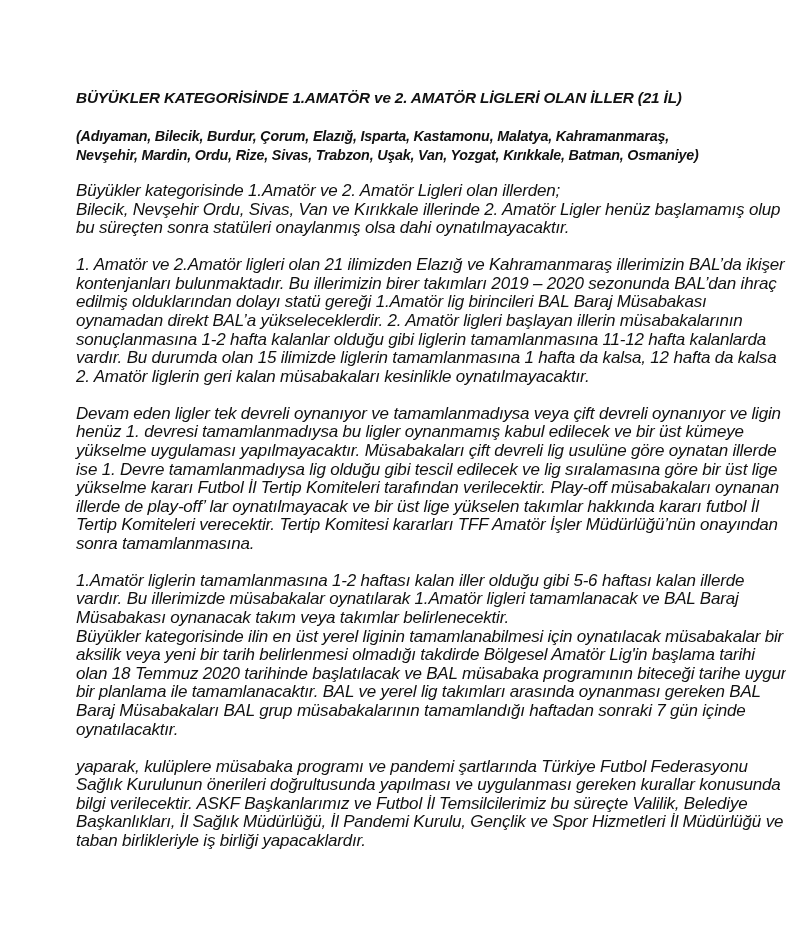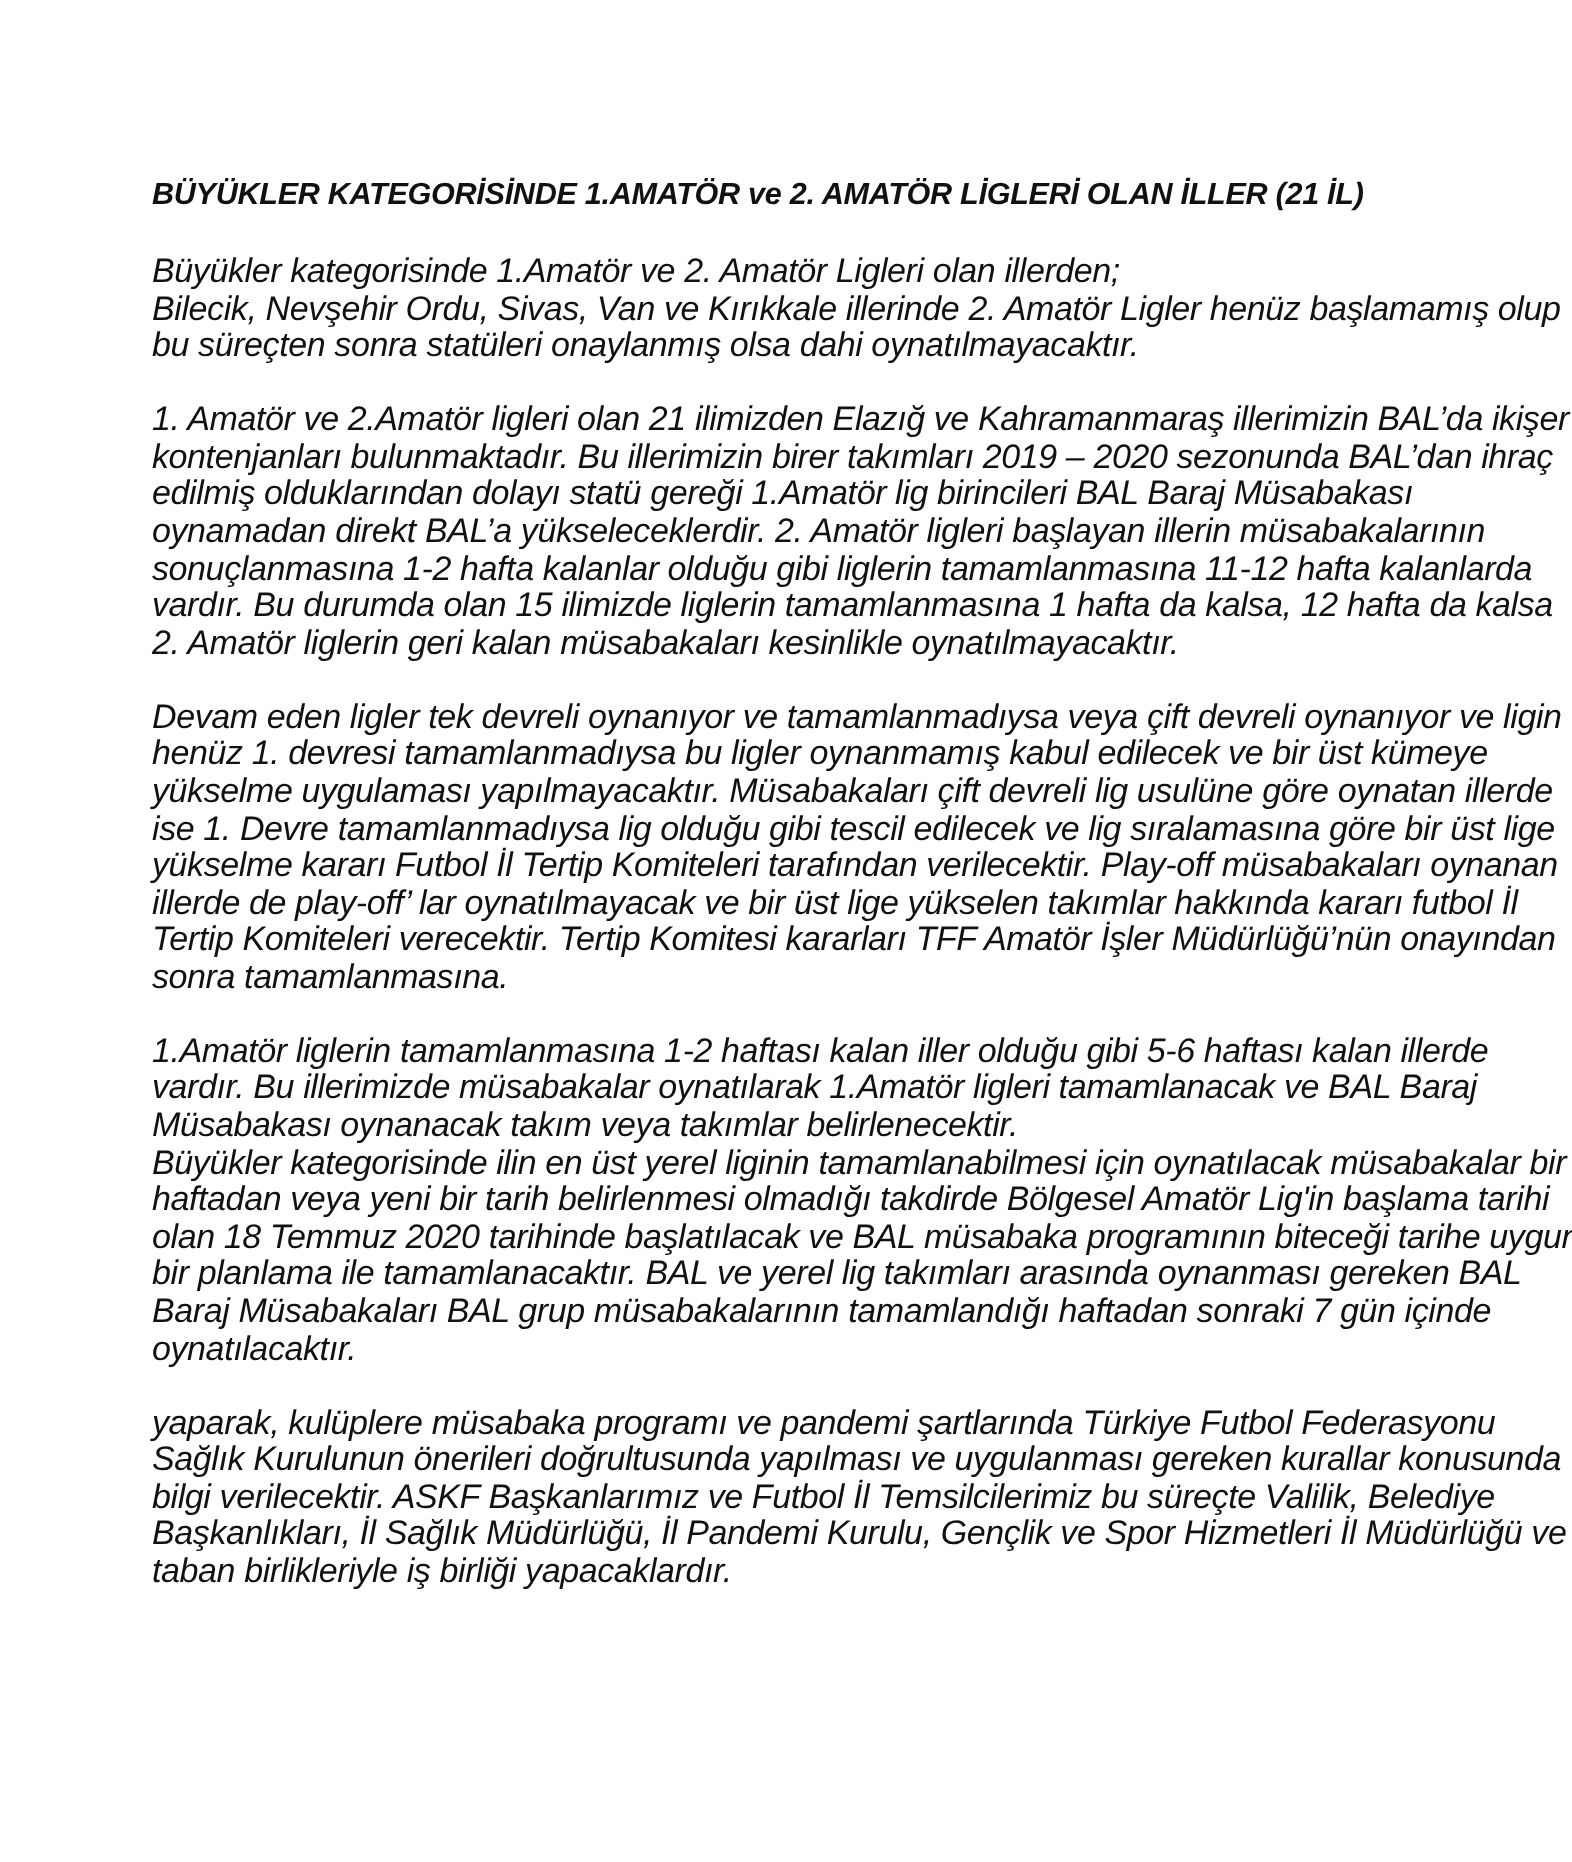--- a/index.html
+++ b/index.html
@@ -11,20 +11,22 @@
   .para { font-size: 17px; line-height: 18.6px; margin: 0 0 18.4px 0; letter-spacing: -0.2px; }
   .line { display: block; white-space: nowrap; }
 </style>
 </head>
 <body>
 
 <div class="page">
   <div class="title">BÜYÜKLER KATEGORİSİNDE 1.AMATÖR ve 2. AMATÖR LİGLERİ OLAN İLLER (21 İL)</div>
 
   <div class="provinces">
+    <span class="line">(Adıyaman, Bilecik, Burdur, Çorum, Elazığ, Isparta, Kastamonu, Malatya, Kahramanmaraş,</span>
+    <span class="line">Nevşehir, Mardin, Ordu, Rize, Sivas, Trabzon, Uşak, Van, Yozgat, Kırıkkale, Batman, Osmaniye)</span>
   </div>
 
   <div class="para">
     <span class="line">Büyükler kategorisinde 1.Amatör ve 2. Amatör Ligleri olan illerden;</span>
     <span class="line">Bilecik, Nevşehir Ordu, Sivas, Van ve Kırıkkale illerinde 2. Amatör Ligler henüz başlamamış olup</span>
     <span class="line">bu süreçten sonra statüleri onaylanmış olsa dahi oynatılmayacaktır.</span>
   </div>
 
   <div class="para">
     <span class="line">1. Amatör ve 2.Amatör ligleri olan 21 ilimizden Elazığ ve Kahramanmaraş illerimizin BAL’da ikişer</span>
@@ -45,21 +47,21 @@
     <span class="line">illerde de play-off’ lar oynatılmayacak ve bir üst lige yükselen takımlar hakkında kararı futbol İl</span>
     <span class="line">Tertip Komiteleri verecektir. Tertip Komitesi kararları TFF Amatör İşler Müdürlüğü’nün onayından</span>
     <span class="line">sonra tamamlanmasına.</span>
   </div>
 
   <div class="para">
     <span class="line">1.Amatör liglerin tamamlanmasına 1-2 haftası kalan iller olduğu gibi 5-6 haftası kalan illerde</span>
     <span class="line">vardır. Bu illerimizde müsabakalar oynatılarak 1.Amatör ligleri tamamlanacak ve BAL Baraj</span>
     <span class="line">Müsabakası oynanacak takım veya takımlar belirlenecektir.</span>
     <span class="line">Büyükler kategorisinde ilin en üst yerel liginin tamamlanabilmesi için oynatılacak müsabakalar bir</span>
-    <span class="line">haftadan veya yeni bir tarih belirlenmesi olmadığı takdirde Bölgesel Amatör Lig'in başlama tarihi</span>
+    <span class="line">aksilik veya yeni bir tarih belirlenmesi olmadığı takdirde Bölgesel Amatör Lig'in başlama tarihi</span>
     <span class="line">olan 18 Temmuz 2020 tarihinde başlatılacak ve BAL müsabaka programının biteceği tarihe uygun</span>
     <span class="line">bir planlama ile tamamlanacaktır. BAL ve yerel lig takımları arasında oynanması gereken BAL</span>
     <span class="line">Baraj Müsabakaları BAL grup müsabakalarının tamamlandığı haftadan sonraki 7 gün içinde</span>
     <span class="line">oynatılacaktır.</span>
   </div>
 
   <div class="para">
     <span class="line">yaparak, kulüplere müsabaka programı ve pandemi şartlarında Türkiye Futbol Federasyonu</span>
     <span class="line">Sağlık Kurulunun önerileri doğrultusunda yapılması ve uygulanması gereken kurallar konusunda</span>
     <span class="line">bilgi verilecektir. ASKF Başkanlarımız ve Futbol İl Temsilcilerimiz bu süreçte Valilik, Belediye</span>

